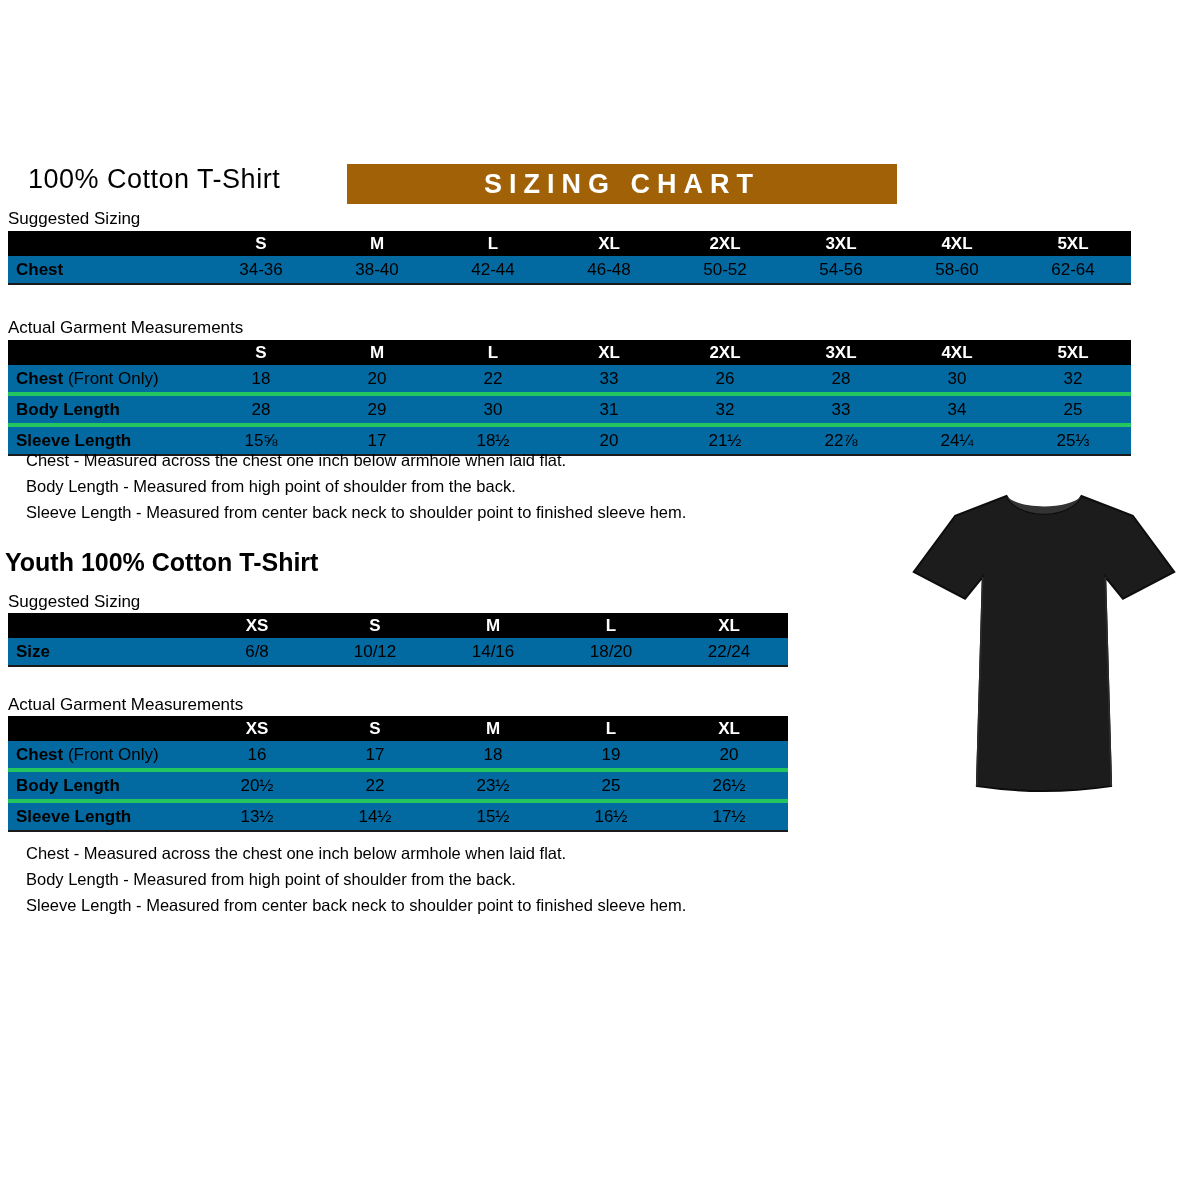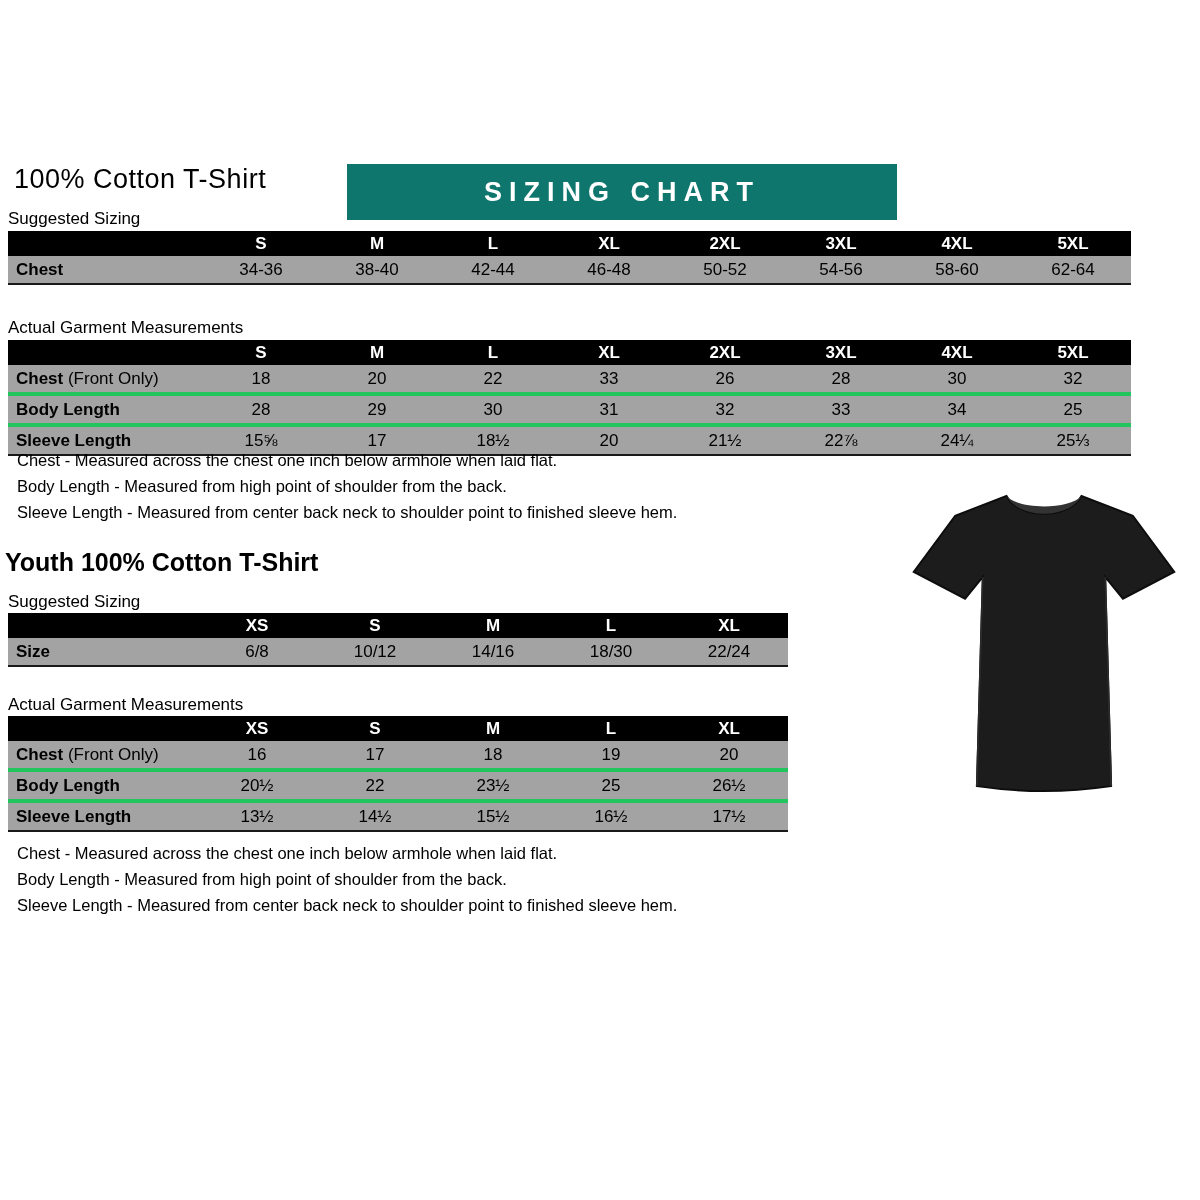--- a/index.html
+++ b/index.html
@@ -4,52 +4,52 @@
 <style>
   html,body{margin:0;padding:0;}
   body{
     width:1200px;height:1200px;position:relative;background:#ffffff;
     font-family:"Liberation Sans", sans-serif;color:#000;
     overflow:hidden;
   }
   .abs{position:absolute;}
 
   
-  .page-title{left:14px;top:164px;font-size:27px;font-weight:400;letter-spacing:.5px;}
+  .page-title{left:28px;top:164px;font-size:27px;font-weight:400;letter-spacing:.5px;}
   .banner{
-    left:347px;top:164px;width:550px;height:56px;background:#0f766e;color:#fff;
+    left:347px;top:164px;width:550px;height:40px;background:#a16207;color:#fff;
     display:flex;align-items:center;justify-content:center;
     font-size:27px;font-weight:700;letter-spacing:7px;
   }
   .section-label{font-size:17px;font-weight:400;}
   .youth-title{left:5px;top:548px;font-size:25px;font-weight:700;}
 
   
   table.size-table{border-collapse:collapse;table-layout:fixed;}
   table.size-table th{
     background:#000;color:#fff;font-size:17px;font-weight:700;
     height:25px;text-align:center;padding:0;
   }
   table.size-table td{
-    font-size:17px;height:27px;text-align:center;padding:0;background:#a3a3a3;
+    font-size:17px;height:27px;text-align:center;padding:0;background:#0369a1;
   }
   table.size-table td.lbl{text-align:left;padding-left:8px;font-weight:700;}
   table.size-table td .sfx{font-weight:400;}
   table.size-table tbody tr{border-bottom:4px solid #22c55e;}
   table.size-table tbody tr:last-child{border-bottom:2px solid #1a1a1a;}
 
   .t-adult{width:1123px;}
   .t-adult col.c-label{width:195px;}
   .t-adult col.c-val{width:116px;}
   .t-youth{width:780px;}
   .t-youth col.c-label{width:190px;}
   .t-youth col.c-val{width:118px;}
 
   
-  .notes p{margin:0 0 9px 3px;font-size:16.5px;line-height:17px;}
+  .notes p{margin:0 0 9px 12px;font-size:16.5px;line-height:17px;}
 
   
   .tshirt{left:896px;top:472px;width:296px;height:348px;}
 </style>
 </head>
 <body>
 
 <div class="abs page-title">100% Cotton T-Shirt</div>
 <div class="abs banner">SIZING CHART</div>
 
@@ -187,21 +187,21 @@
       <th>L</th>
       <th>XL</th>
     </tr>
   </thead>
   <tbody>
     <tr>
       <td class="lbl"><span>Size</span><span class="sfx"></span></td>
       <td>6/8</td>
       <td>10/12</td>
       <td>14/16</td>
-      <td>18/30</td>
+      <td>18/20</td>
       <td>22/24</td>
     </tr>
   </tbody>
 </table>
 
 <div class="abs section-label" style="left:8px;top:695px;">Actual Garment Measurements</div>
 
 <table class="size-table t-youth abs" style="left:8px;top:716px;">
   <colgroup>
       <col class="c-label">

